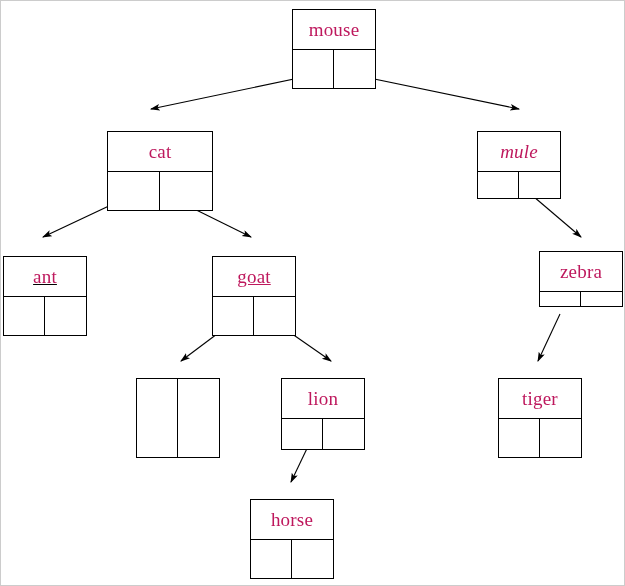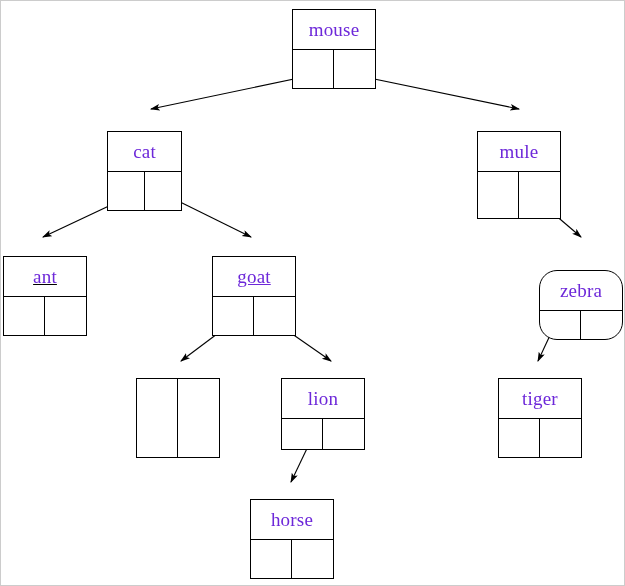--- a/index.html
+++ b/index.html
@@ -36,21 +36,21 @@
   }
   .node-label {
     box-sizing: border-box;
     height: 40px;
     border-bottom: 1px solid #000000;
     display: flex;
     align-items: center;
     justify-content: center;
     font-size: 19px;
     line-height: 1;
-    color: #6d28d9;
+    color: #be185d;
     letter-spacing: 0.2px;
   }
   .node-cells {
     box-sizing: border-box;
     flex: 1 1 auto;
     display: flex;
   }
   .cell {
     box-sizing: border-box;
     flex: 1 1 50%;
@@ -85,49 +85,49 @@
   </svg>
 
   <div id="nodes-group">
       <div class="node" style="left: 291px; top: 8px; width: 84px; height: 80px;">
         <div class="node-label" style="height: 40px;">mouse</div>
         <div class="node-cells">
           <div class="cell left-cell"></div>
           <div class="cell right-cell"></div>
         </div>
       </div>
-      <div class="node" style="left: 106px; top: 130px; width: 75px; height: 80px;">
+      <div class="node" style="left: 106px; top: 130px; width: 106px; height: 80px;">
         <div class="node-label" style="height: 40px;">cat</div>
         <div class="node-cells">
           <div class="cell left-cell"></div>
           <div class="cell right-cell"></div>
         </div>
       </div>
-      <div class="node" style="left: 476px; top: 130px; width: 84px; height: 88px;">
+      <div class="node" style="left: 476px; top: 130px; width: 84px; height: 68px; font-style: italic;">
         <div class="node-label" style="height: 40px;">mule</div>
         <div class="node-cells">
           <div class="cell left-cell"></div>
           <div class="cell right-cell"></div>
         </div>
       </div>
       <div class="node" style="left: 2px; top: 255px; width: 84px; height: 80px; text-decoration: underline;">
         <div class="node-label" style="height: 40px;">ant</div>
         <div class="node-cells">
           <div class="cell left-cell"></div>
           <div class="cell right-cell"></div>
         </div>
       </div>
       <div class="node" style="left: 211px; top: 255px; width: 84px; height: 80px;">
         <div class="node-label" style="height: 40px; text-decoration: underline;">goat</div>
         <div class="node-cells">
           <div class="cell left-cell"></div>
           <div class="cell right-cell"></div>
         </div>
       </div>
-      <div class="node" style="left: 538px; top: 269px; width: 84px; height: 70px; border-radius: 18px;">
+      <div class="node" style="left: 538px; top: 250px; width: 84px; height: 56px;">
         <div class="node-label" style="height: 40px;">zebra</div>
         <div class="node-cells">
           <div class="cell left-cell"></div>
           <div class="cell right-cell"></div>
         </div>
       </div>
       <div class="node" style="left: 135px; top: 377px; width: 84px; height: 80px;">
         <div class="node-cells">
           <div class="cell left-cell"></div>
           <div class="cell right-cell"></div>

